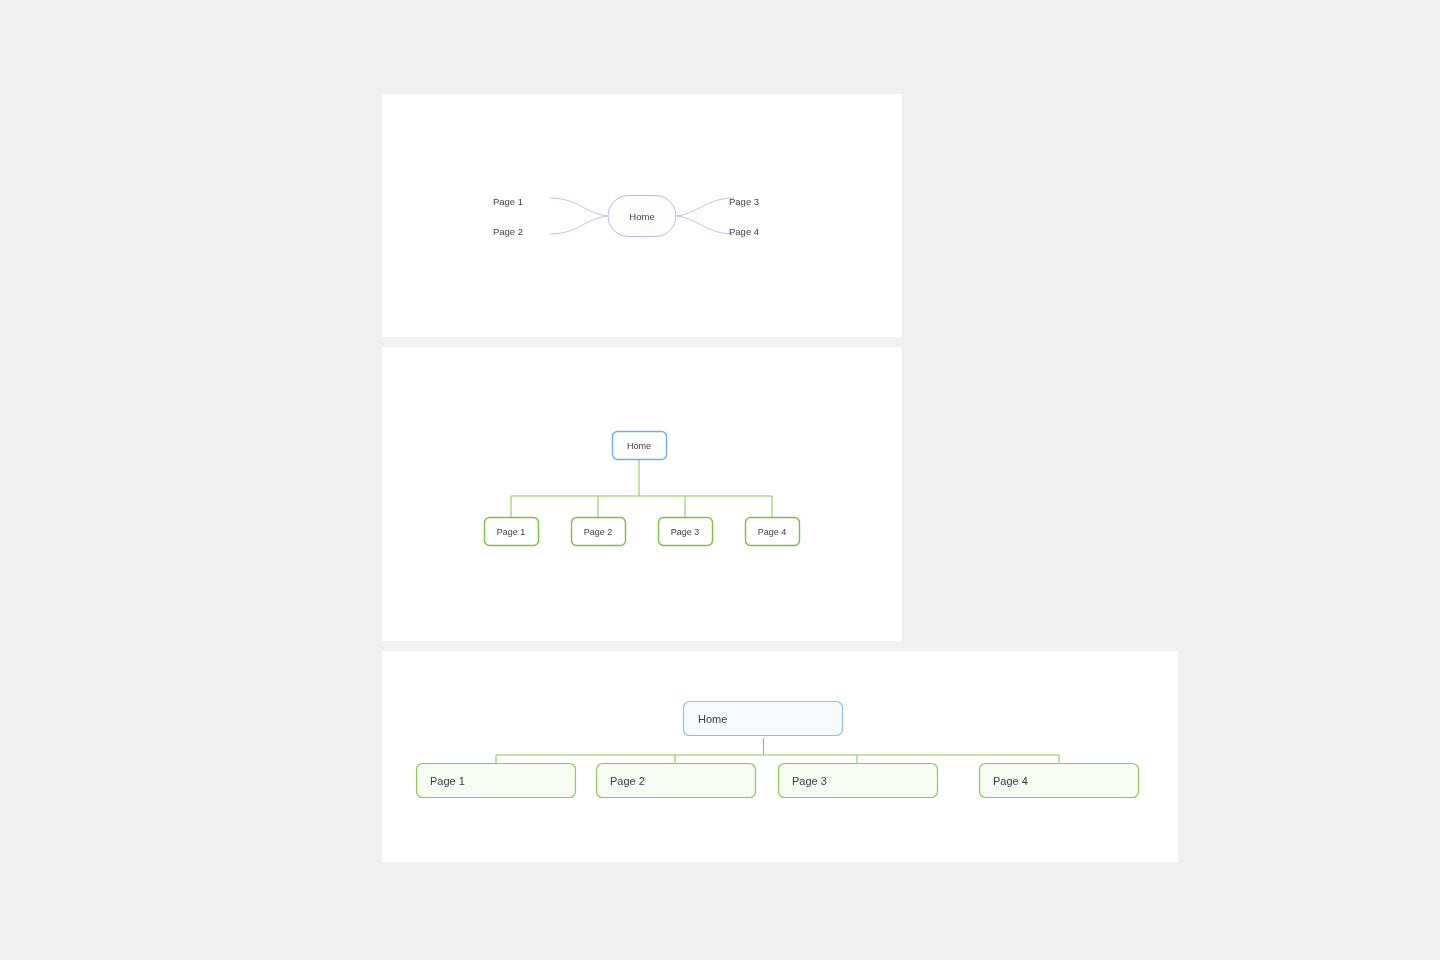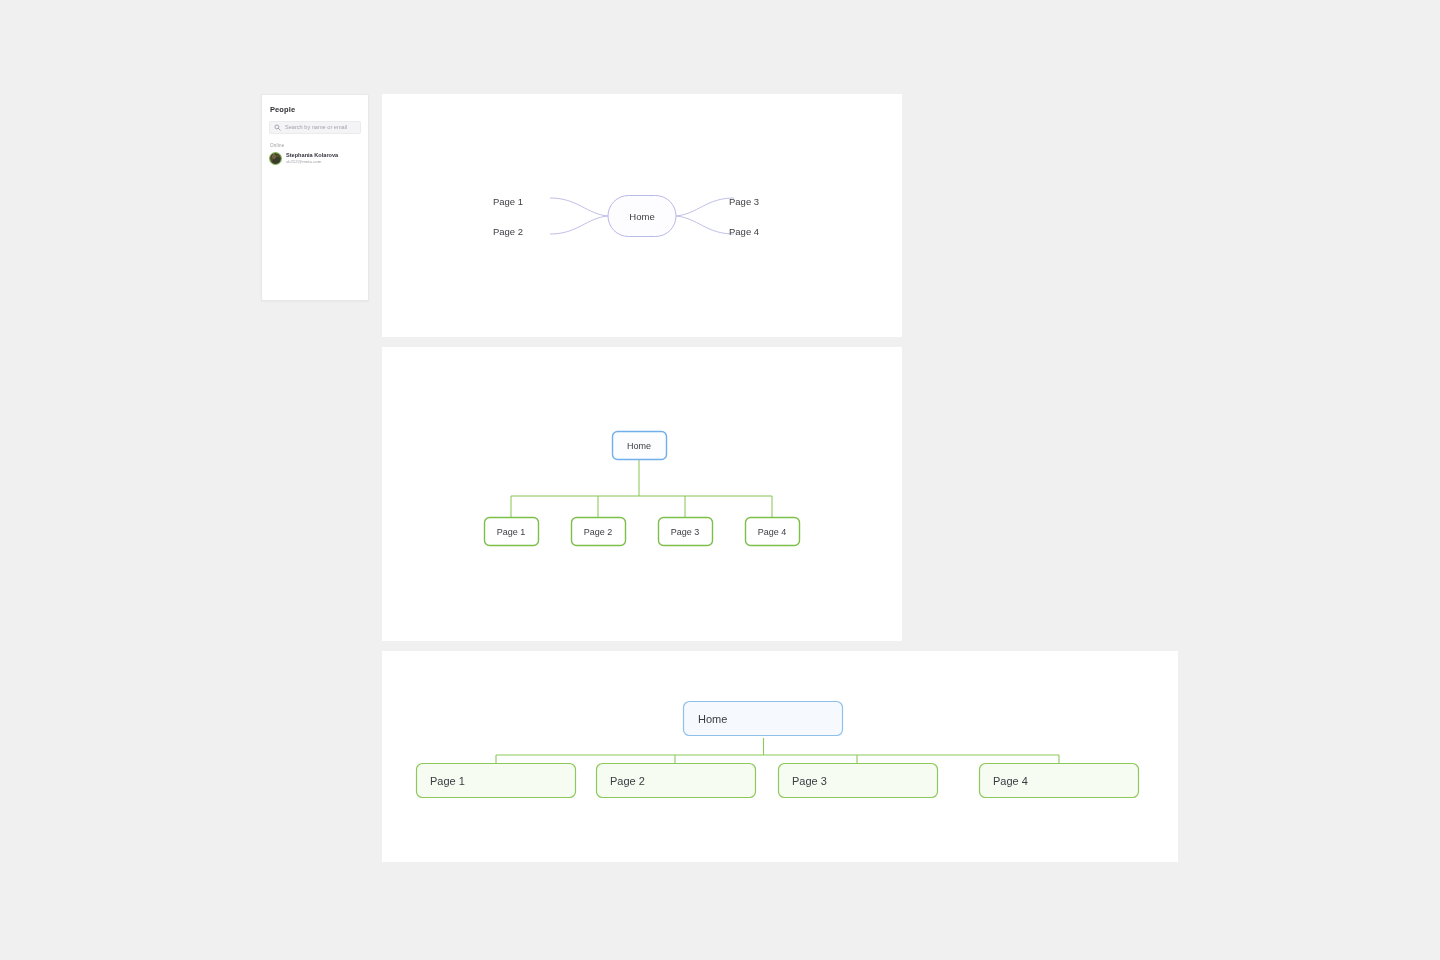--- a/index.html
+++ b/index.html
@@ -167,41 +167,20 @@
     font-size: 11px;
     fill: #3b3b42;
     dominant-baseline: central;
   }
 </style>
 </head>
 <body>
 
 <div id="stage">
 
-  <div class="people-card">
-    <div class="people-title">People</div>
-
-    <div class="search-box">
-      <svg class="mag" viewBox="0 0 16 16">
-        <circle cx="6.6" cy="6.6" r="4.4" fill="none" stroke="#8d8d96" stroke-width="1.7"></circle>
-        <line x1="10" y1="10" x2="14.2" y2="14.2" stroke="#8d8d96" stroke-width="1.7" stroke-linecap="round"></line>
-      </svg>
-      <span class="search-placeholder">Search by name or email</span>
-    </div>
-
-    <div class="online-label">Online</div>
-
-    <div class="person-row">
-      <div class="avatar"></div>
-      <div class="person-meta">
-        <div class="person-name">Stephania Kolarova</div>
-        <div class="person-email">sk212@meta.com</div>
-      </div>
-    </div>
-  </div>
 
   <div class="panel" id="panel-mindmap">
     <svg viewBox="0 0 520 243">
 
       <path class="mm-edge" d="M 168 104 C 196 104 204 120 226 122"></path>
       <path class="mm-edge" d="M 168 140 C 196 140 204 124 226 122"></path>
       <path class="mm-edge" d="M 352 104 C 324 104 316 120 294 122"></path>
       <path class="mm-edge" d="M 352 140 C 324 140 316 124 294 122"></path>
 
       <rect class="mm-node" x="226" y="101.5" width="68" height="41" rx="20.5" ry="20.5"></rect>

